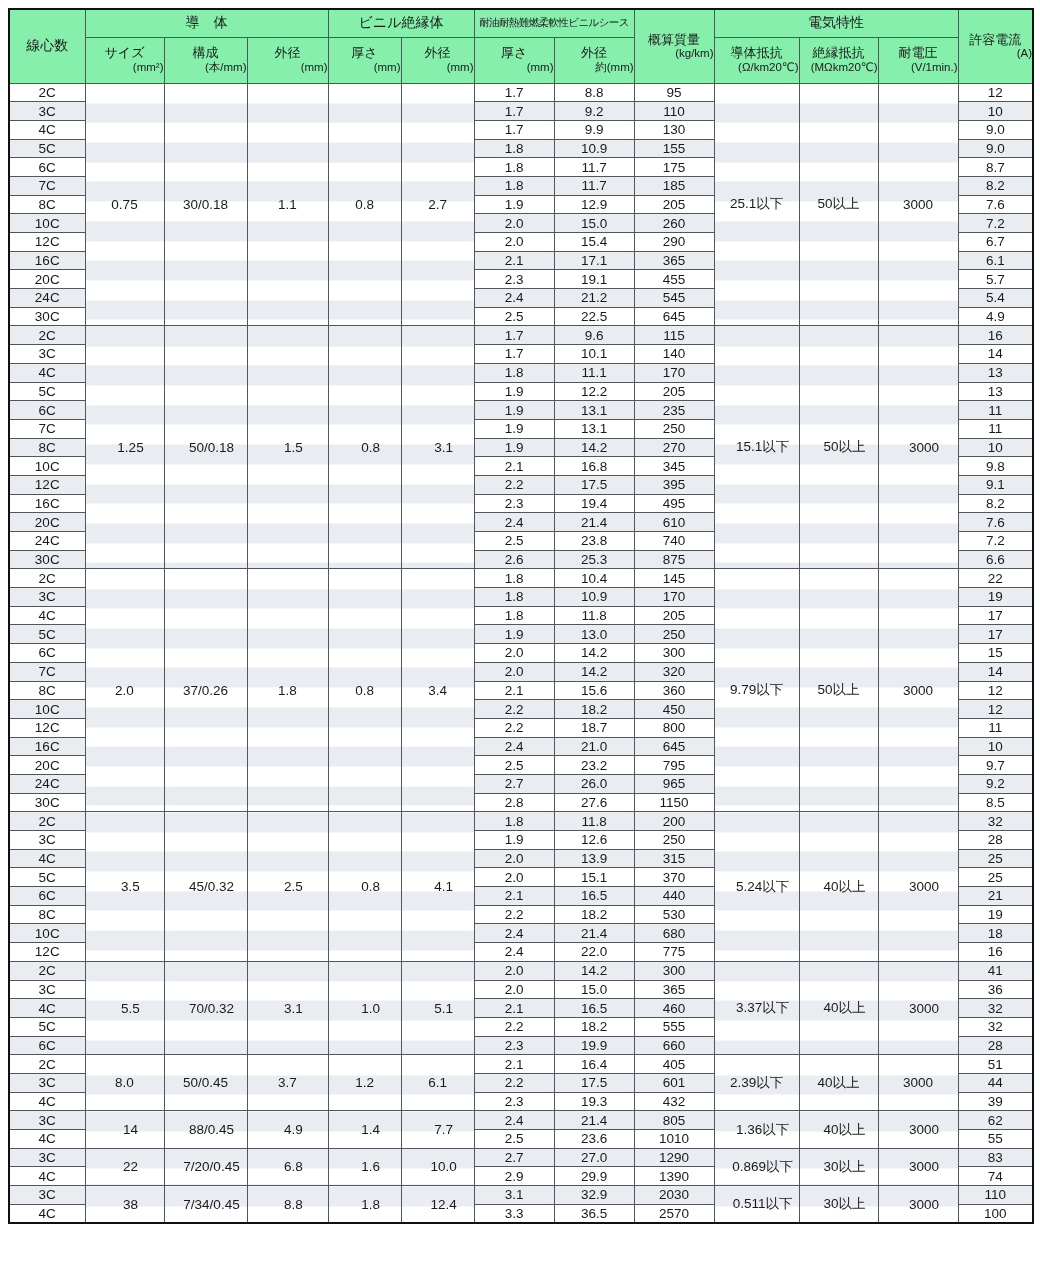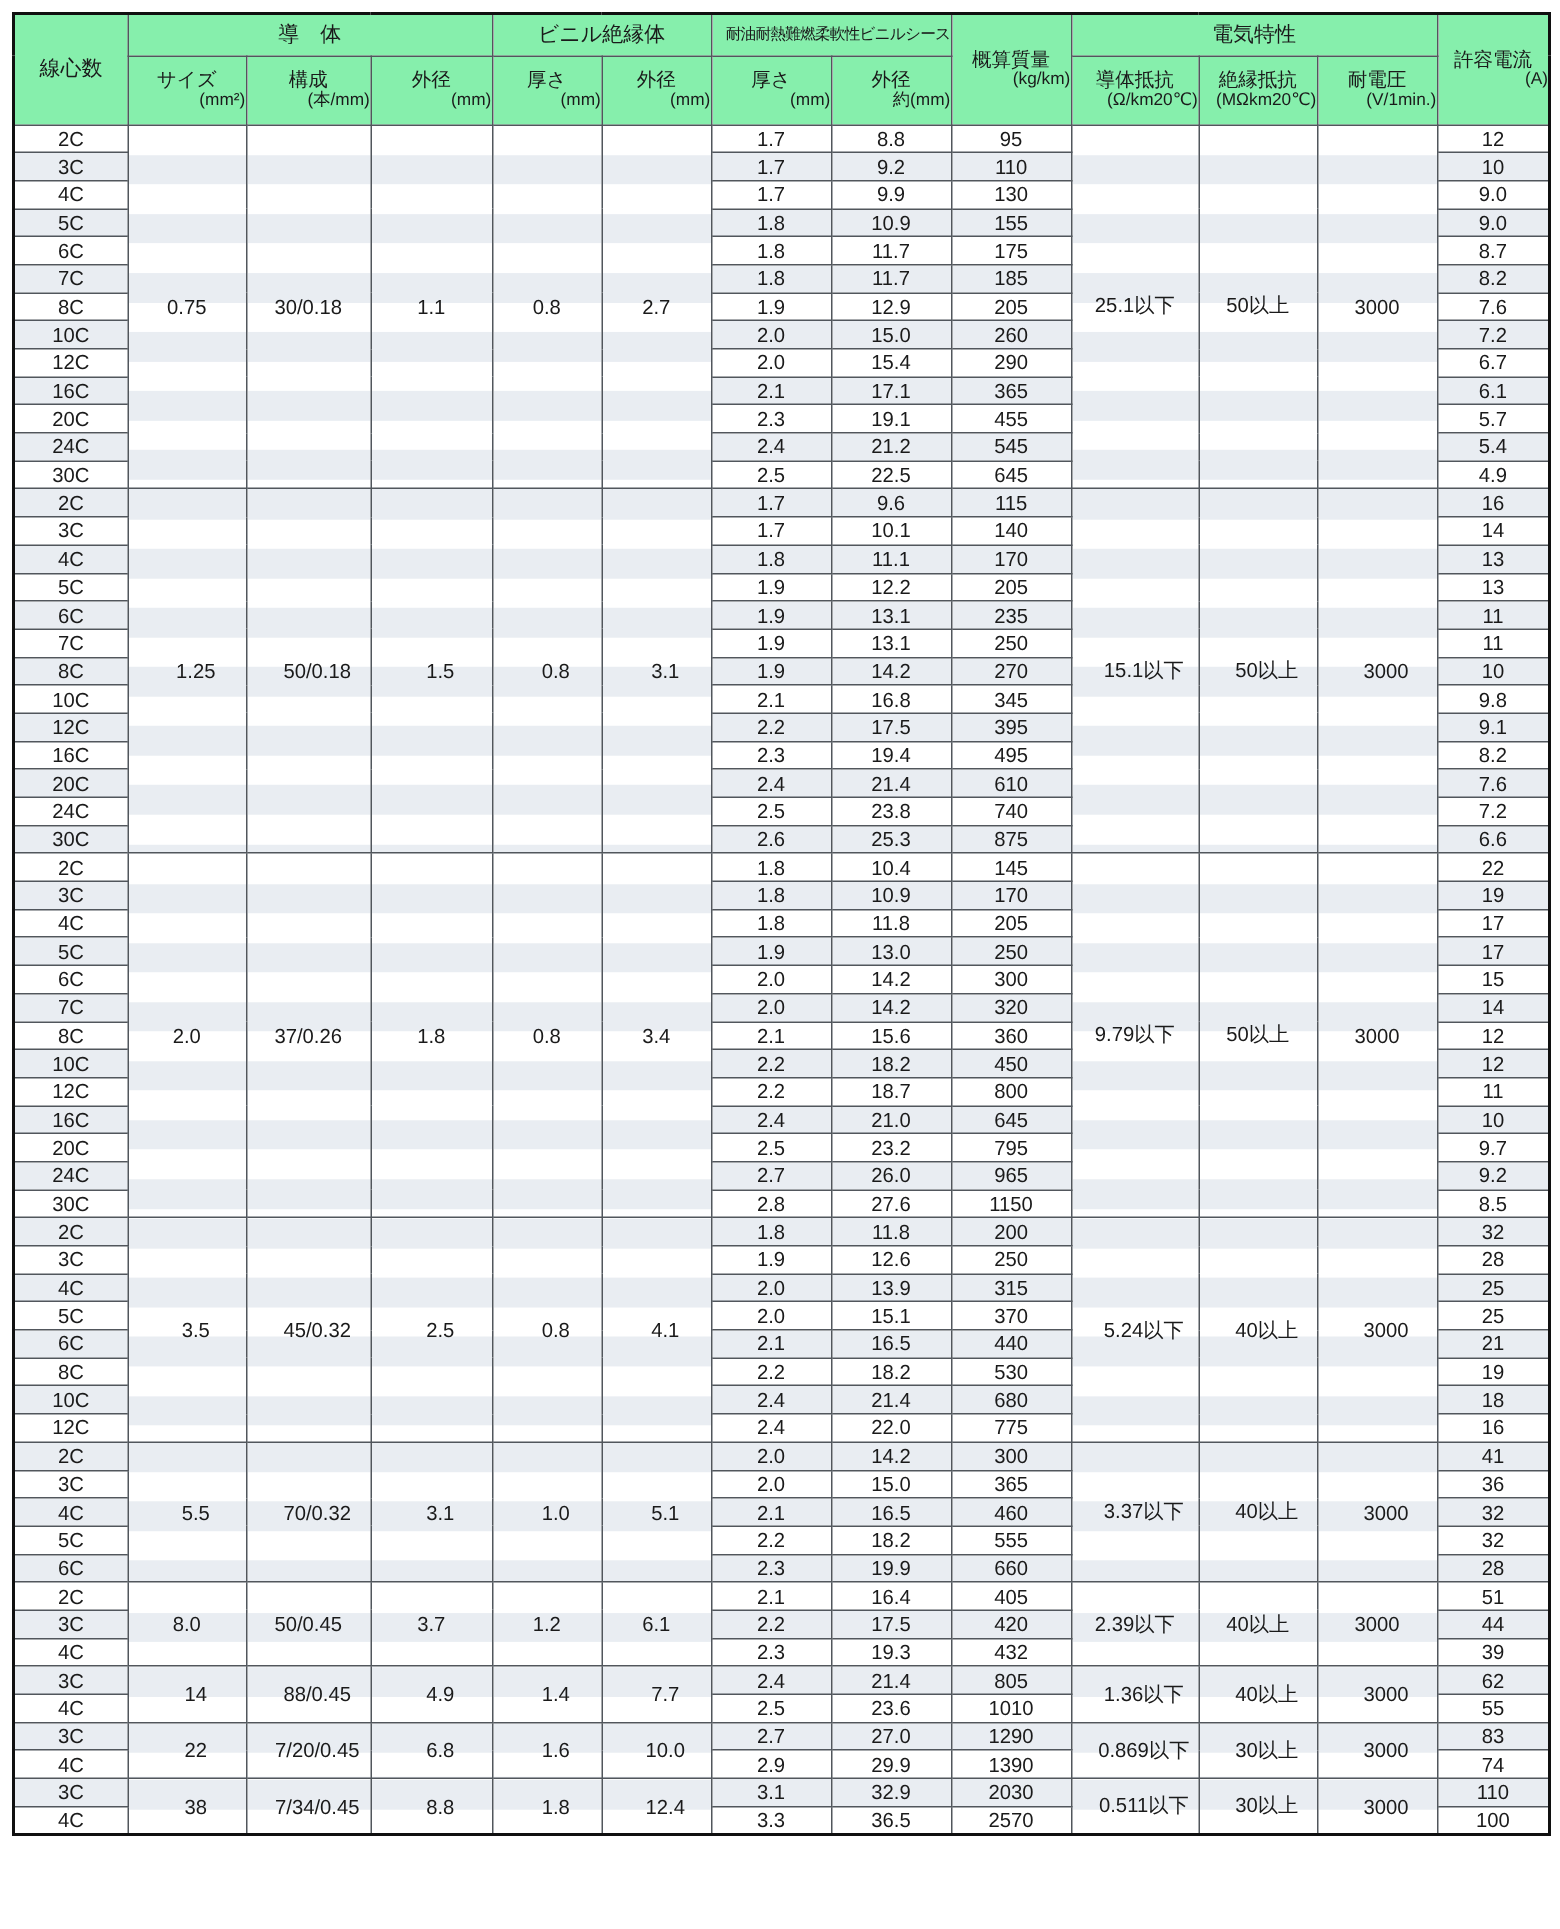--- a/index.html
+++ b/index.html
@@ -7,21 +7,21 @@
   table.spec{border-collapse:collapse;table-layout:fixed;width:1024px;border:2px solid #101010;}
   th,td{
     font-family:"Liberation Sans","DejaVu Sans",sans-serif;
     color:#1a1a1a;text-align:center;vertical-align:middle;
     overflow:hidden;white-space:nowrap;box-sizing:border-box;padding:0;
   }
   thead th{background:#86efac;border:1px solid #51565c;font-weight:normal;}
   th.h1{height:28px;font-size:14px;}
   th.h2{height:46px;font-size:13px;line-height:1.2;}
   th .unit{font-size:11.5px;text-align:right;}
-  th.sheath-top{font-size:10.5px;letter-spacing:-0.6px;text-align:right;}
+  th.sheath-top{font-size:10.5px;letter-spacing:-0.6px;}
   th.twoline{font-size:13px;line-height:1.2;}
   tbody td{font-size:13.5px;height:18.7px;border-left:1px solid #51565c;border-right:1px solid #51565c;}
   td.rw{border-top:1px solid #51565c;border-bottom:1px solid #51565c;}
   td.w{background:#ffffff;}
   td.s{background:#e9edf2;}
   td.mg{border:1px solid #51565c;}
   td.mg-w{background:repeating-linear-gradient(to bottom,#ffffff 0px,#ffffff 19.7px,#e9edf2 19.7px,#e9edf2 39.4px);}
   td.mg-s{background:repeating-linear-gradient(to bottom,#e9edf2 0px,#e9edf2 19.7px,#ffffff 19.7px,#ffffff 39.4px);padding-left:12px;}
 </style>
 </head>
@@ -520,21 +520,21 @@
           <td class="rw w">405</td>
           <td class="mg mg-w" rowspan="3">2.39以下</td>
           <td class="mg mg-w" rowspan="3">40以上</td>
           <td class="mg mg-w" rowspan="3">3000</td>
           <td class="rw w">51</td>
         </tr>
         <tr>
           <td class="rw s">3C</td>
           <td class="rw s">2.2</td>
           <td class="rw s">17.5</td>
-          <td class="rw s">420</td>
+          <td class="rw s">601</td>
           <td class="rw s">44</td>
         </tr>
         <tr>
           <td class="rw w">4C</td>
           <td class="rw w">2.3</td>
           <td class="rw w">19.3</td>
           <td class="rw w">432</td>
           <td class="rw w">39</td>
         </tr>
         <tr>

